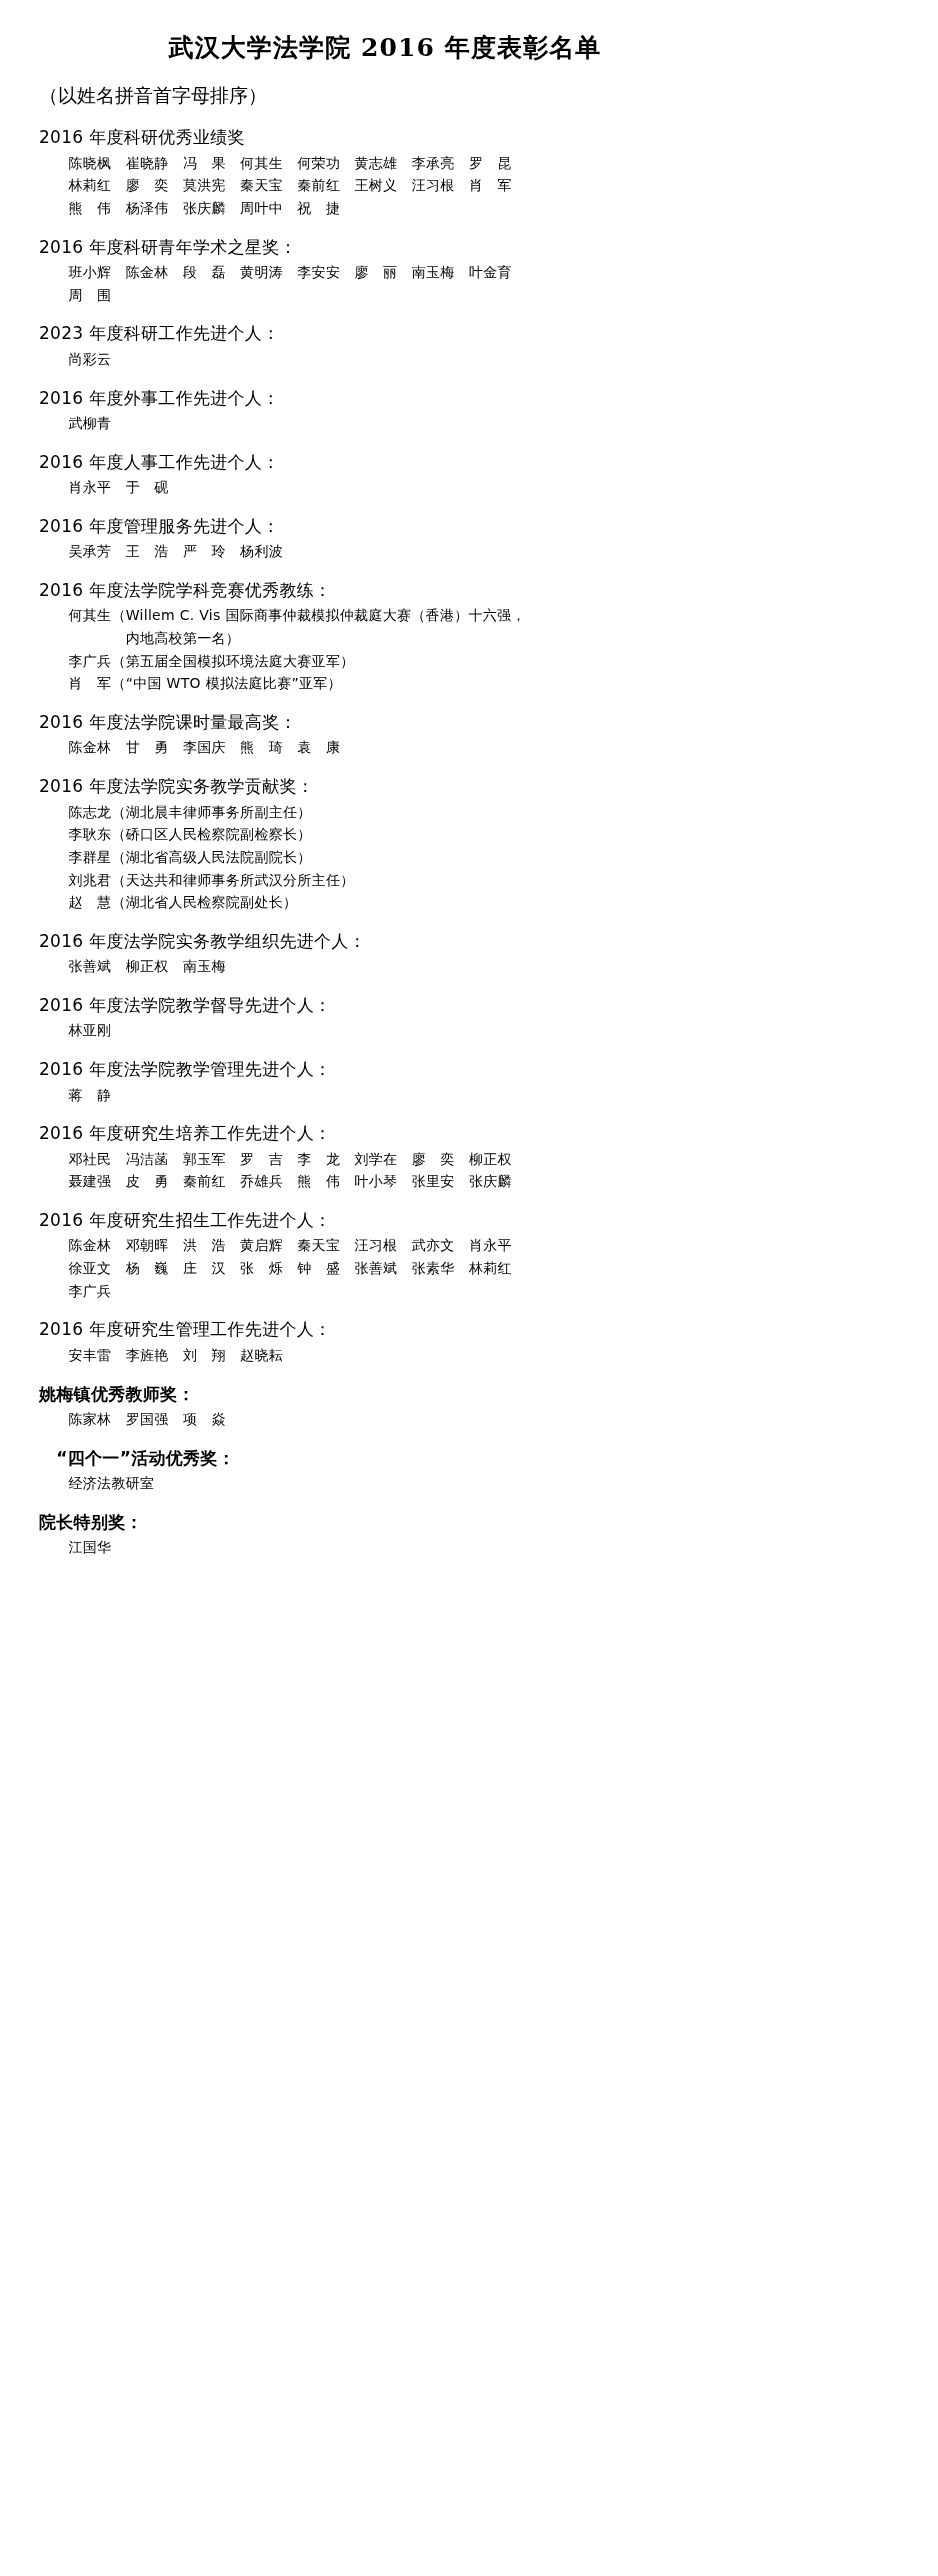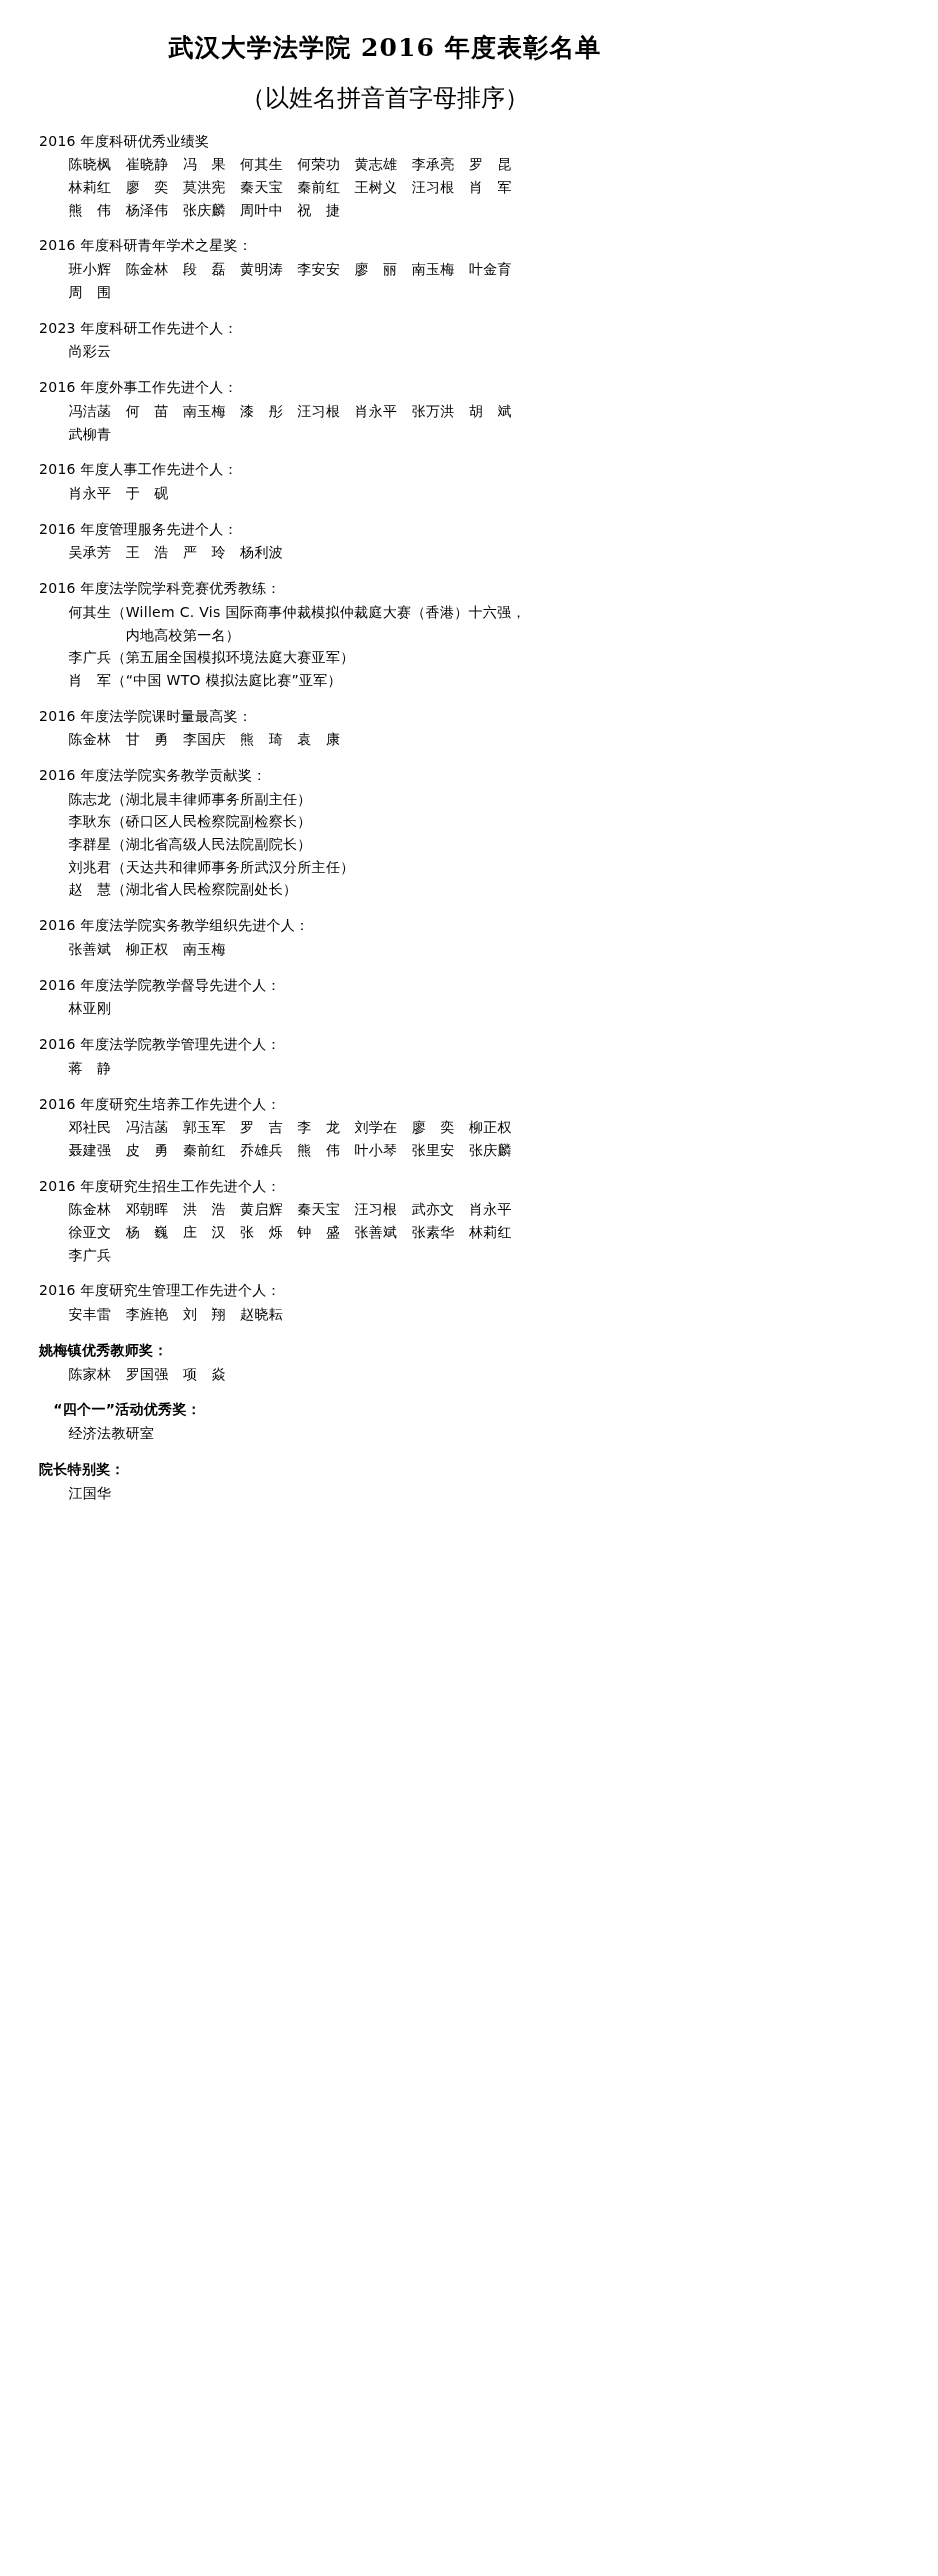--- a/index.html
+++ b/index.html
@@ -20,32 +20,31 @@
   .doc-title {
     text-align: center;
     font-family: "DejaVu Serif", "Liberation Serif", serif;
     font-weight: bold;
     font-size: 25px;
     letter-spacing: 1.1px;
     margin: 0 0 18.6px 0;
     line-height: 1.3;
   }
   .doc-subtitle {
-    text-align: center;
     font-family: "DejaVu Serif", "Liberation Serif", serif;
-    font-size: 24px;
+    font-size: 19px;
     margin: 0 0 16.4px 0;
     line-height: 1.3;
   }
   .section {
     margin-bottom: 14px;
   }
   .section-heading {
     font-family: "DejaVu Sans", "Liberation Sans", sans-serif;
-    font-size: 14px;
+    font-size: 17px;
     font-weight: bold;
     line-height: 1.55;
     margin: 0 0 1.1px 0;
     letter-spacing: 0.3px;
   }
   .section-heading.plain {
     font-weight: normal;
   }
   .section-body {
     padding-left: 29.5px;
@@ -84,21 +83,20 @@
       </div>
       <div class="section">
         <div class="section-heading plain">2023 年度科研工作先进个人：</div>
         <div class="section-body">
           <div class="line">尚彩云</div>
         </div>
       </div>
       <div class="section">
         <div class="section-heading plain">2016 年度外事工作先进个人：</div>
         <div class="section-body">
-          <div class="line">冯洁菡　何　苗　南玉梅　漆　彤　汪习根　肖永平　张万洪　胡　斌</div>
           <div class="line">武柳青</div>
         </div>
       </div>
       <div class="section">
         <div class="section-heading plain">2016 年度人事工作先进个人：</div>
         <div class="section-body">
           <div class="line">肖永平　于　砚</div>
         </div>
       </div>
       <div class="section">

